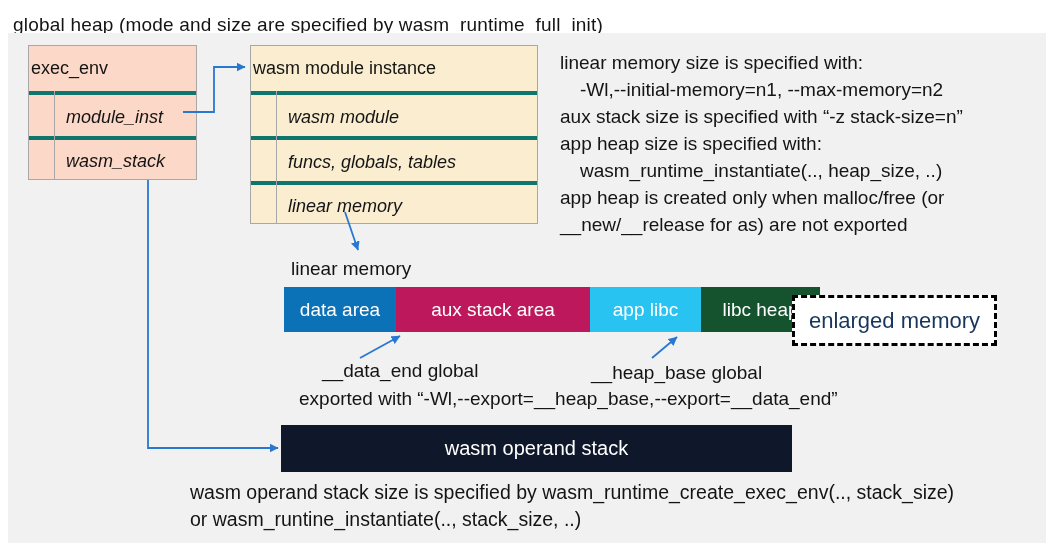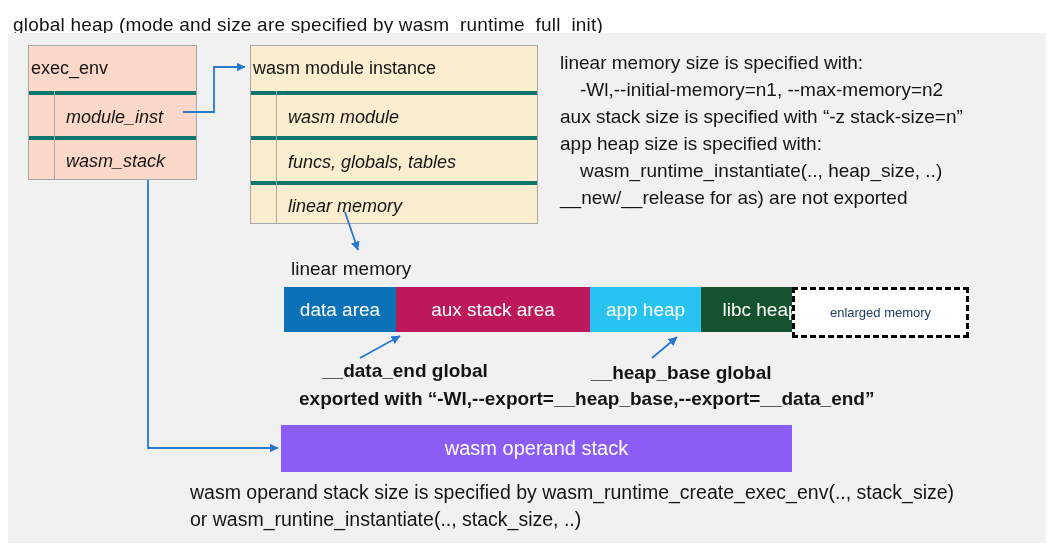--- a/index.html
+++ b/index.html
@@ -17,25 +17,25 @@
   .box-row-last { height:44px; line-height:43px; }
   .vdiv { position:absolute; left:25px; width:1px; background:#a8a8a8; }
 
   .notes { position:absolute; font-size:19px; line-height:27px; white-space:nowrap; }
   .notes .indent { padding-left:20px; }
 
   .lm-label { position:absolute; left:291px; top:258px; font-size:19px; }
   .membar { position:absolute; left:284px; top:287px; height:45px; display:flex; }
   .seg { height:45px; display:flex; align-items:center; justify-content:center;
          color:#ffffff; font-size:19px; white-space:nowrap; }
-  .enlarged { position:absolute; left:792px; top:287px; width:177px; height:51px;
+  .enlarged { position:absolute; left:792px; top:295px; width:205px; height:51px;
               background:#ffffff; border:3px dashed #000000; display:flex;
-              align-items:center; justify-content:center; font-size:13px; }
+              align-items:center; justify-content:center; font-size:22px; }
 
-  .ann { position:absolute; font-size:19px; white-space:nowrap;font-weight:bold; }
+  .ann { position:absolute; font-size:19px; white-space:nowrap; }
 
   .opstack { position:absolute; left:281px; top:425px; width:511px; height:47px;
              display:flex; align-items:center; justify-content:center;
              color:#ffffff; font-size:20px; }
 
   svg.overlay { position:absolute; left:0; top:0; pointer-events:none; }
 </style>
 </head>
 <body>
 
@@ -57,39 +57,40 @@
   <div class="box-row box-row-last">linear memory</div>
   <div class="vdiv" style="top:45px; height:132px;"></div>
 </div>
 
 <div class="notes" style="left:560px; top:49px;">
   <div>linear memory size is specified with:</div>
   <div class="indent">-Wl,--initial-memory=n1, --max-memory=n2</div>
   <div>aux stack size is specified with “-z stack-size=n”</div>
   <div>app heap size is specified with:</div>
   <div class="indent">wasm_runtime_instantiate(.., heap_size, ..)</div>
+  <div>app heap is created only when malloc/free (or</div>
   <div>__new/__release for as) are not exported</div>
 </div>
 
 <div class="lm-label">linear memory</div>
 
 <div class="membar">
   <div class="seg" style="width: 112px; background-color: rgb(11, 114, 184);">data area</div>
   <div class="seg" style="width: 194px; background-color: #be185d;">aux stack area</div>
-  <div class="seg" style="width: 111px; background-color: rgb(41, 195, 241);">app heap</div>
+  <div class="seg" style="width: 111px; background-color: rgb(41, 195, 241);">app libc</div>
   <div class="seg" style="width: 119px; background-color: #14532d;">libc heap</div>
 </div>
 
 <div class="enlarged" style="color: rgb(23, 54, 93);">enlarged memory</div>
 
 <div class="ann" style="left:322px; top:360px;">__data_end global</div>
 <div class="ann" style="left:591px; top:362px;">__heap_base global</div>
 <div class="ann" style="left:299px; top:388px;">exported with “-Wl,--export=__heap_base,--export=__data_end”</div>
 
-<div class="opstack" style="background-color: #8b5cf6; text-align: center;">wasm operand stack</div>
+<div class="opstack" style="background-color: #0f172a; text-align: center;">wasm operand stack</div>
 
 <div class="notes" style="left:190px; top:479px; font-size:19.5px;">
   <div>wasm operand stack size is specified by wasm_runtime_create_exec_env(.., stack_size)</div>
   <div>or wasm_runtine_instantiate(.., stack_size, ..)</div>
 </div>
 
 <svg class="overlay" width="1054" height="547">
   <defs>
     <marker id="arrow" markerWidth="10" markerHeight="9" refX="8.5" refY="4.5" orient="auto" markerUnits="userSpaceOnUse">
       <path d="M0,0 L9,4.5 L0,9 z" fill="#2878D0"></path>

